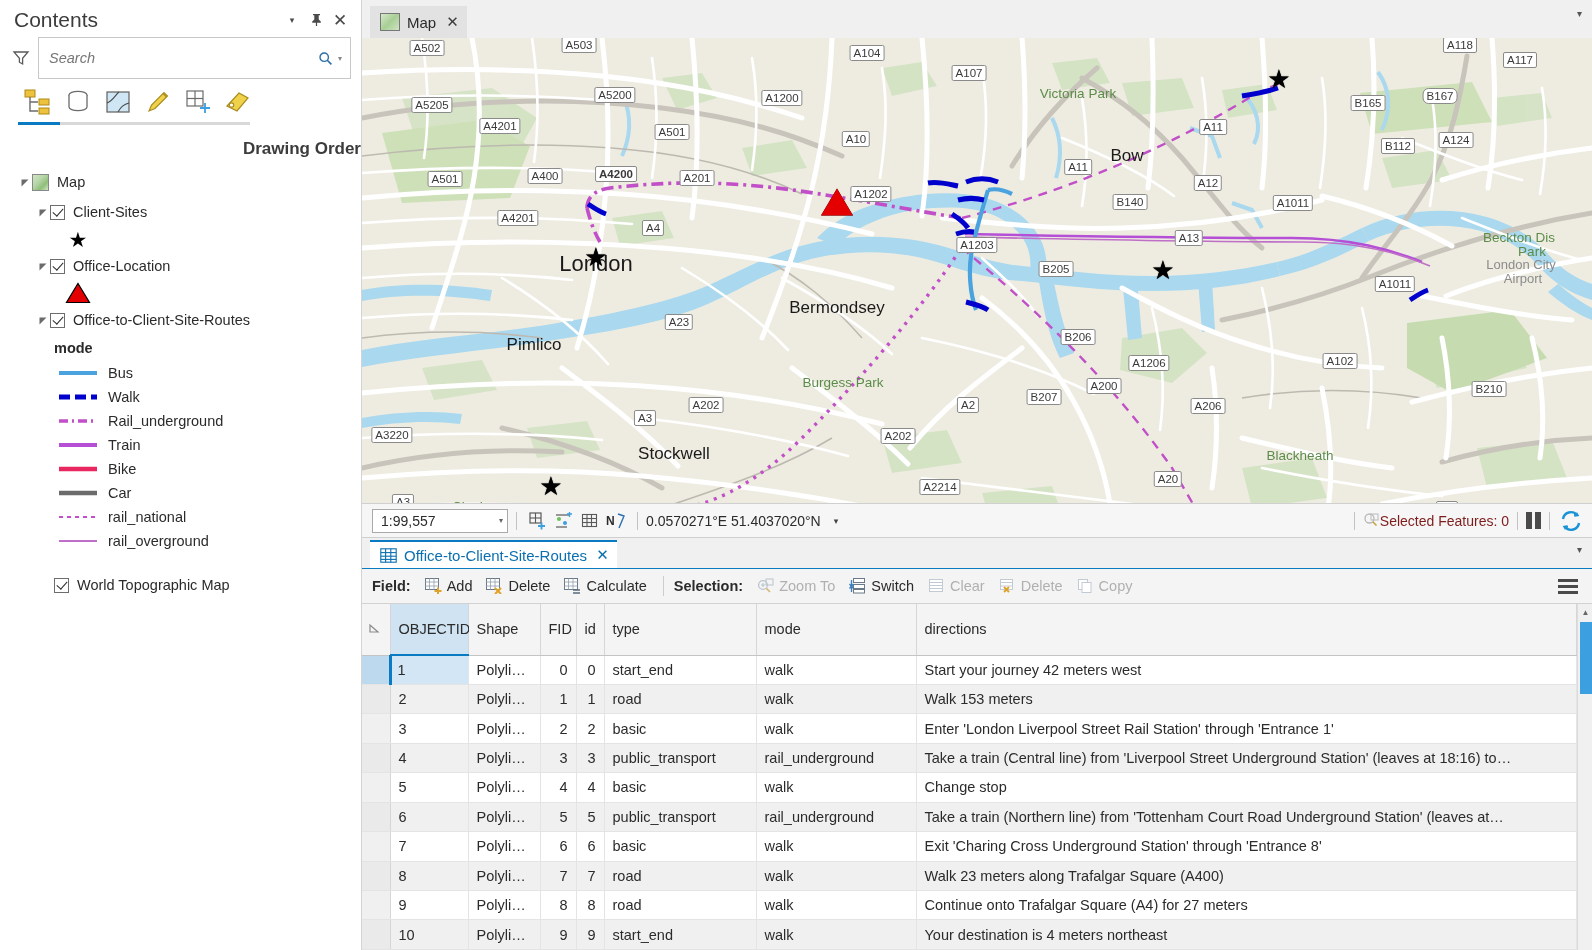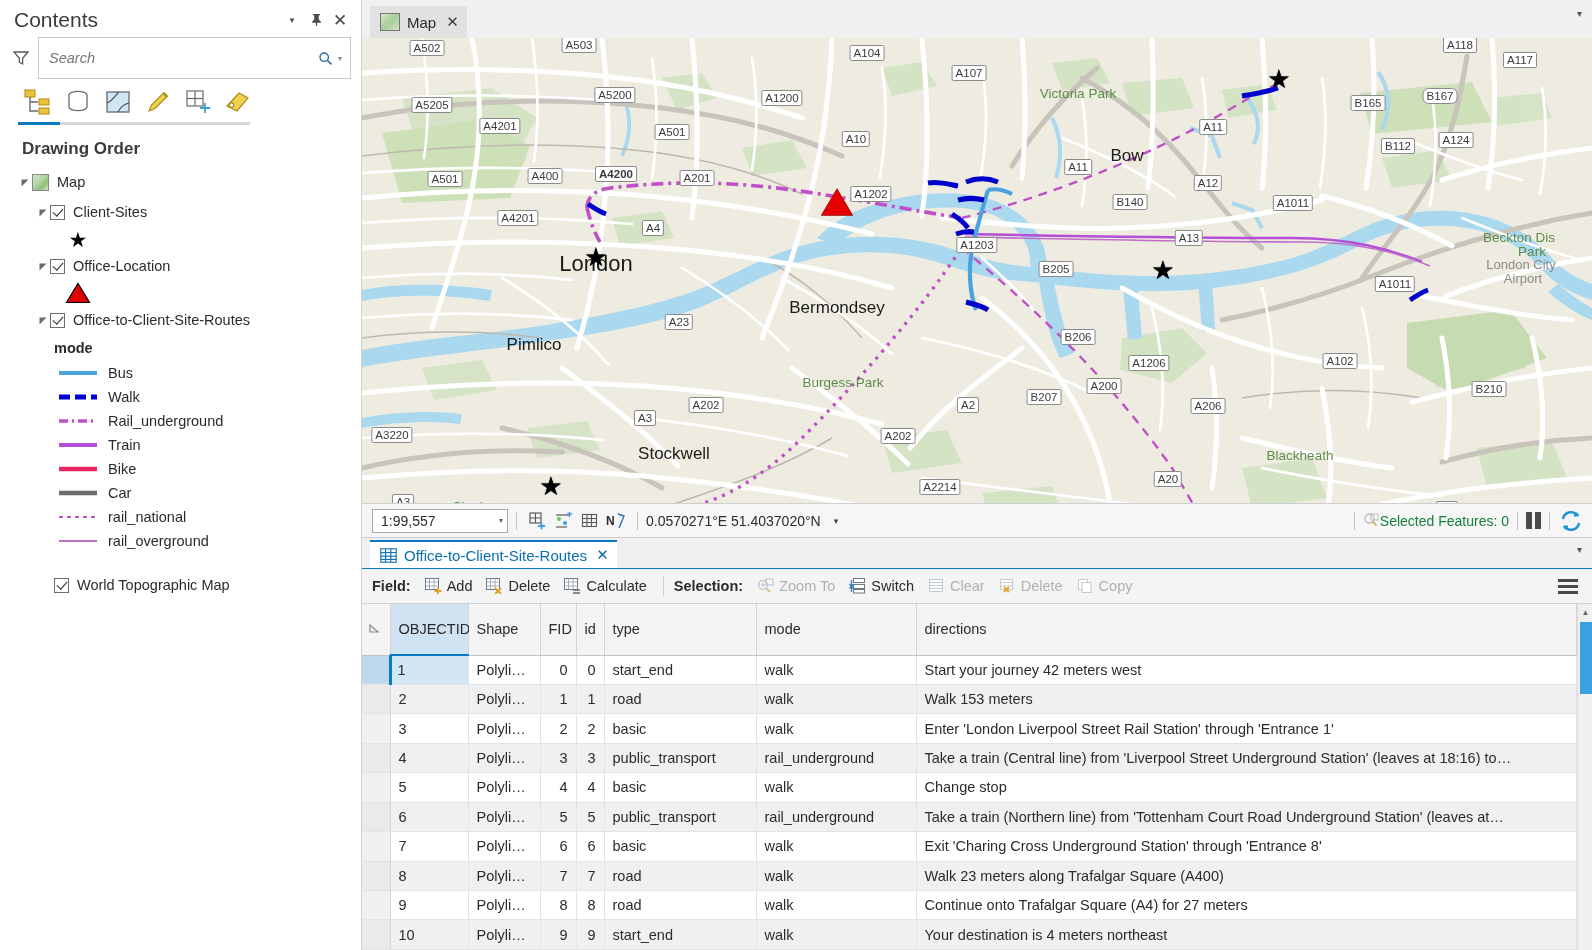--- a/index.html
+++ b/index.html
@@ -107,20 +107,21 @@
     position: absolute; left: 0; top: 0;
     width: 42px; height: 3px;
     background: #0a7bc2;
   }
 
   .drawing-order {
     font-size: 17px;
     font-weight: bold;
     color: #3c3c3c;
     padding: 14px 0 8px 22px;
+    text-align: right;
   }
 
   
   .toc { padding: 0 0 0 18px; font-size: 14.5px; color: #2b2b2b; }
   .toc-row {
     display: flex; align-items: center;
     height: 30px;
   }
   .toc-row.indent1 { padding-left: 0px; }
   .toc-row.indent2 { padding-left: 18px; }
@@ -304,21 +305,21 @@
     display: flex; align-items: center;
     padding: 0 4px 0 8px;
     font-size: 14px;
   }
   .scale-combo span.v { flex: 1; }
   .scale-combo span.c { font-size: 8px; color: #666; }
   .msep { width: 1px; height: 18px; background: #c3c3c3; margin: 0 8px; }
   .mbtn { width: 26px; height: 24px; display:flex; align-items:center; justify-content:center; cursor:pointer; }
   .coords { flex: 1; text-align: center; display: flex; align-items: center; justify-content: flex-start; gap: 13px; font-size: 14px;}
   .coords .cdd { font-size: 9px; color: #444; }
-  .selfeat { display: flex; align-items: center; color: #15803d; font-size: 14px; }
+  .selfeat { display: flex; align-items: center; color: #7f1d1d; font-size: 14px; }
   .pausebars { display: flex; gap: 3px; }
   .pausebars i { display: block; width: 6px; height: 17px; background: #4a4a4a; }
 
   
   #tablepane {
     flex: 1;
     display: flex;
     flex-direction: column;
     background: #f0f0f0;
     min-height: 0;

